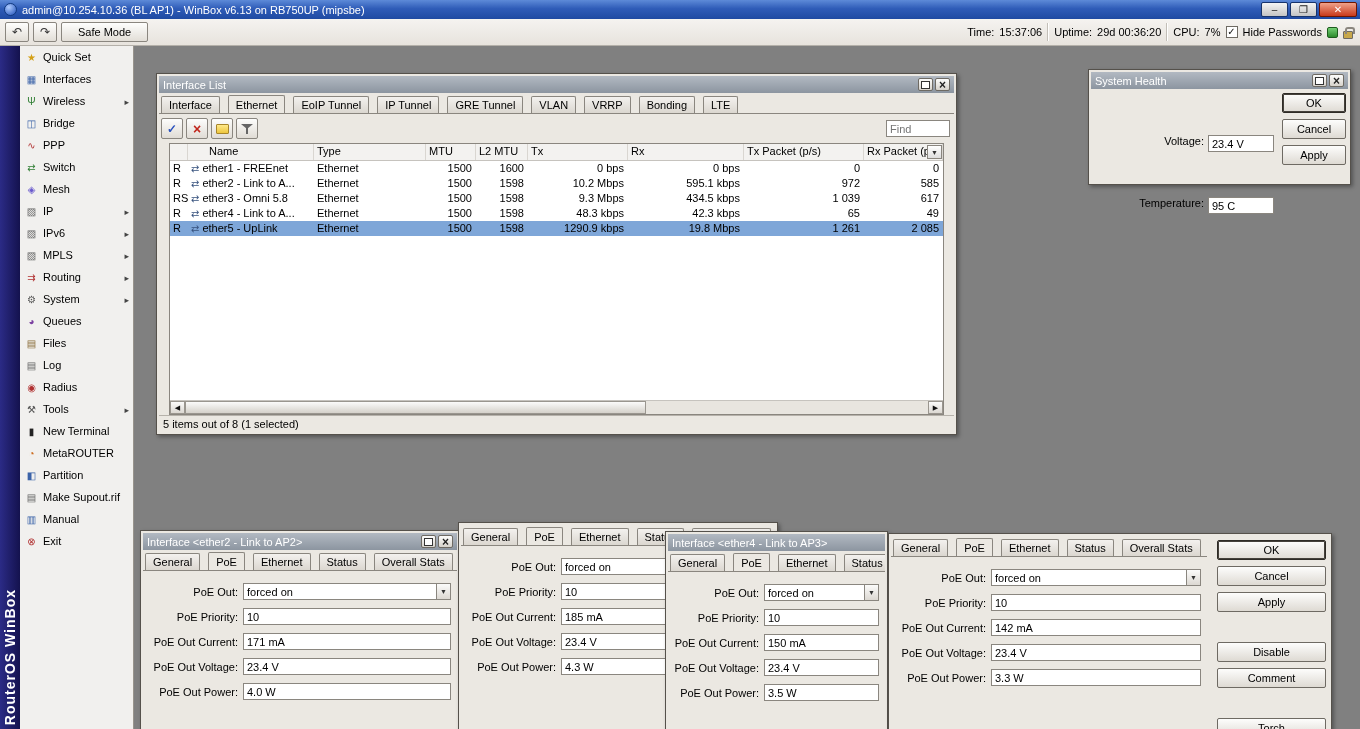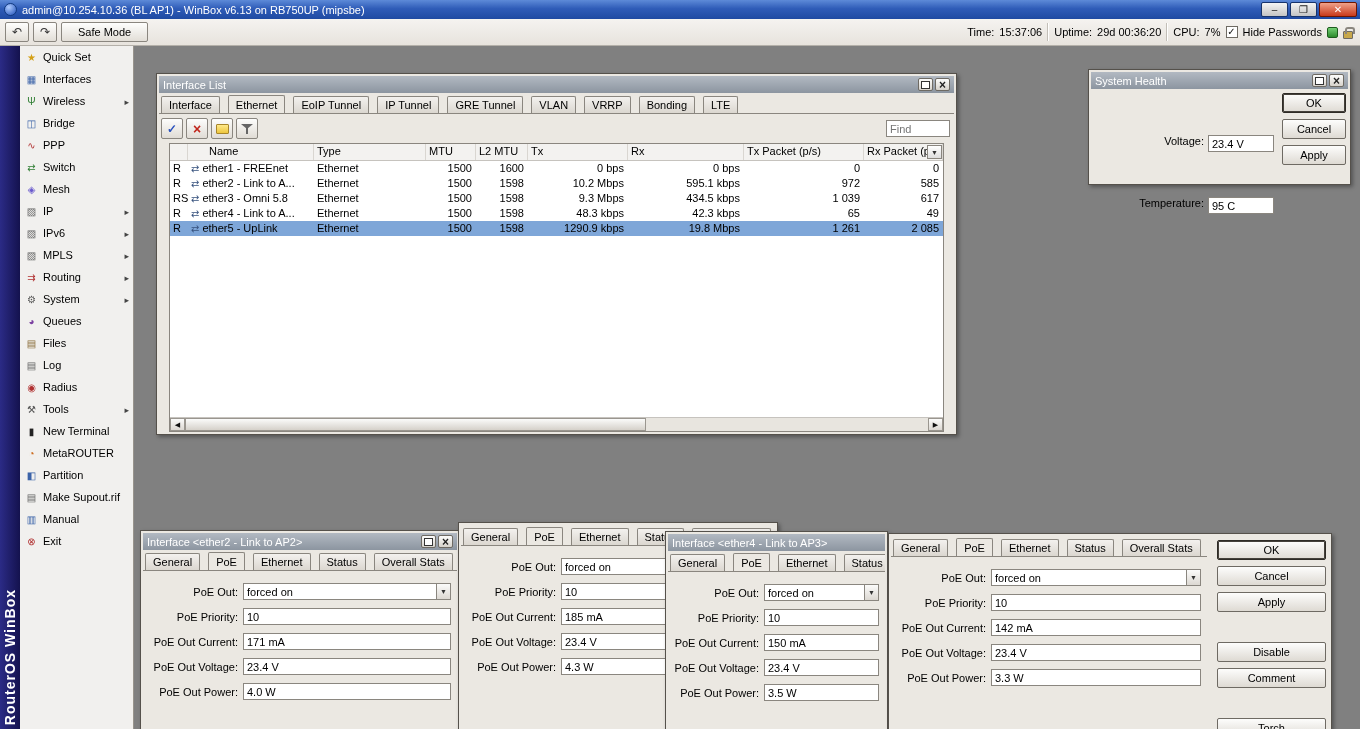--- a/index.html
+++ b/index.html
@@ -413,20 +413,21 @@
         <div class="cell num">2 085</div>
       </div>
       <div class="hscroll">
         <span class="hs-btn">◀</span>
         <span class="hs-track">
             <span class="hs-thumb"></span>
           </span>
         <span class="hs-btn">▶</span>
       </div>
     </div>
+    <div class="il-status">5 items out of 8 (1 selected)</div>
   </div>
 
   <div class="window" style="left:954px;top:23px;width:263px;height:116px;z-index:1">
     <div class="wtitle">
       <span class="wtitle-text">System Health</span>
       <span class="wbtn wbtn-restore"></span>
       <span class="wbtn wbtn-close"></span>
     </div>
     <div class="dlg-body">
       <div class="dlg-main">

